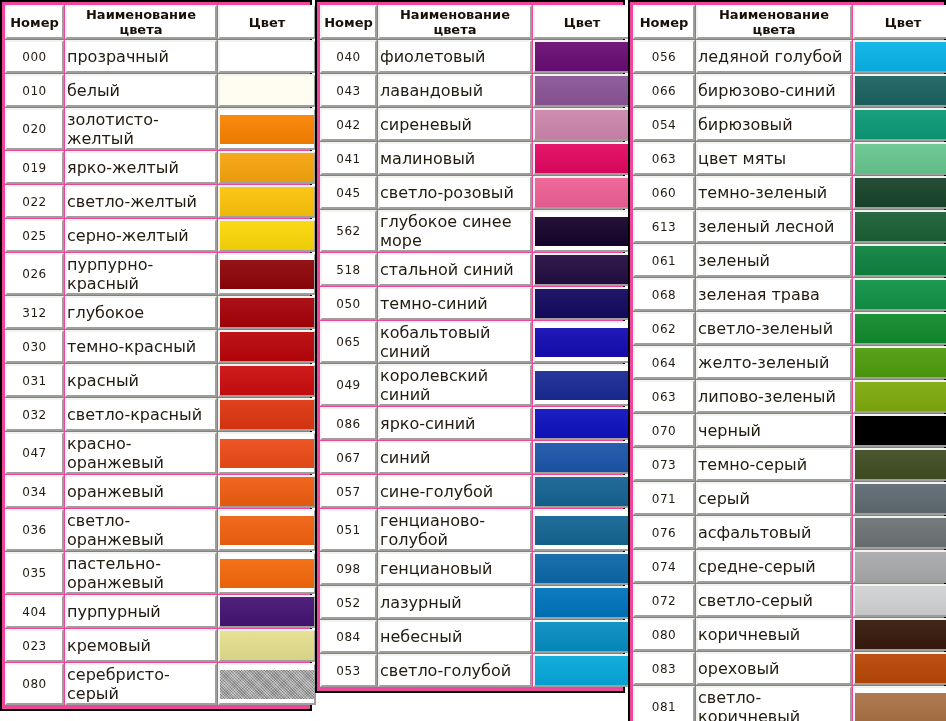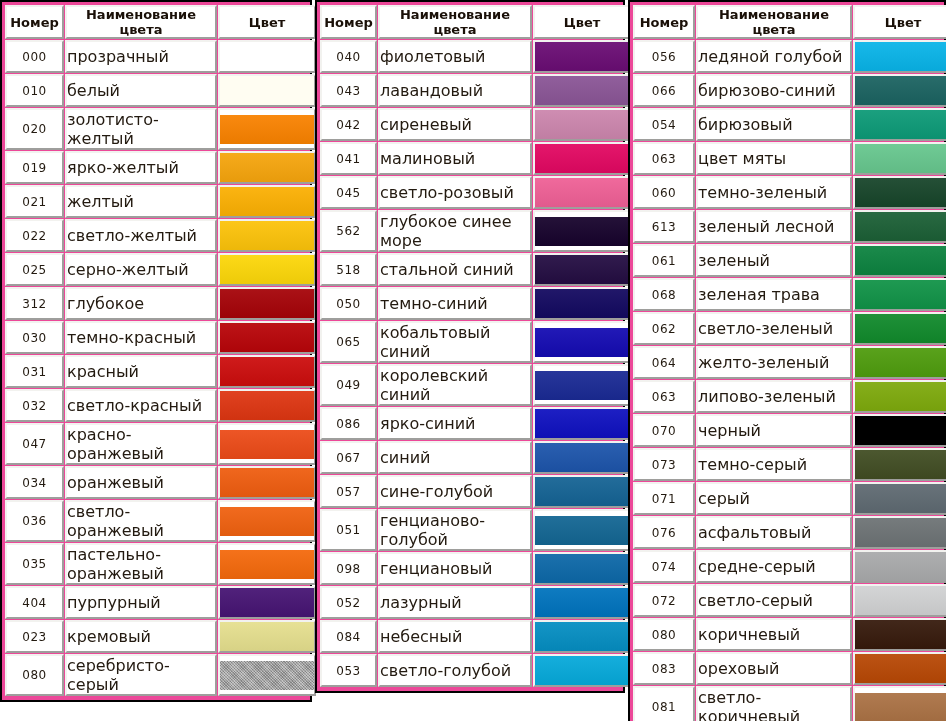--- a/index.html
+++ b/index.html
@@ -144,38 +144,38 @@
               </td>
             </tr>
             <tr>
               <td class="cell-num">019</td>
               <td class="cell-name">ярко-желтый</td>
               <td class="cell-swatch">
                 <span class="swatch shade" style="background-color: rgb(246, 165, 13);"></span>
               </td>
             </tr>
             <tr>
-              <td class="cell-num">021</td>
-              <td class="cell-name">желтый</td>
-              <td class="cell-swatch">
-                <span class="swatch shade" style="background-color: rgb(251, 176, 3);"></span>
-              </td>
-            </tr>
-            <tr>
               <td class="cell-num">022</td>
               <td class="cell-name">светло-желтый</td>
               <td class="cell-swatch">
                 <span class="swatch shade" style="background-color: rgb(252, 195, 10);"></span>
               </td>
             </tr>
             <tr>
               <td class="cell-num">025</td>
               <td class="cell-name">серно-желтый</td>
               <td class="cell-swatch">
                 <span class="swatch shade" style="background-color: rgb(252, 215, 9);"></span>
+              </td>
+            </tr>
+            <tr>
+              <td class="cell-num">026</td>
+              <td class="cell-name">пурпурно-красный</td>
+              <td class="cell-swatch">
+                <span class="swatch shade" style="background-color: rgb(141, 5, 9);"></span>
               </td>
             </tr>
             <tr>
               <td class="cell-num">312</td>
               <td class="cell-name">глубокое</td>
               <td class="cell-swatch">
                 <span class="swatch shade" style="background-color: rgb(165, 3, 8);"></span>
               </td>
             </tr>
             <tr>

